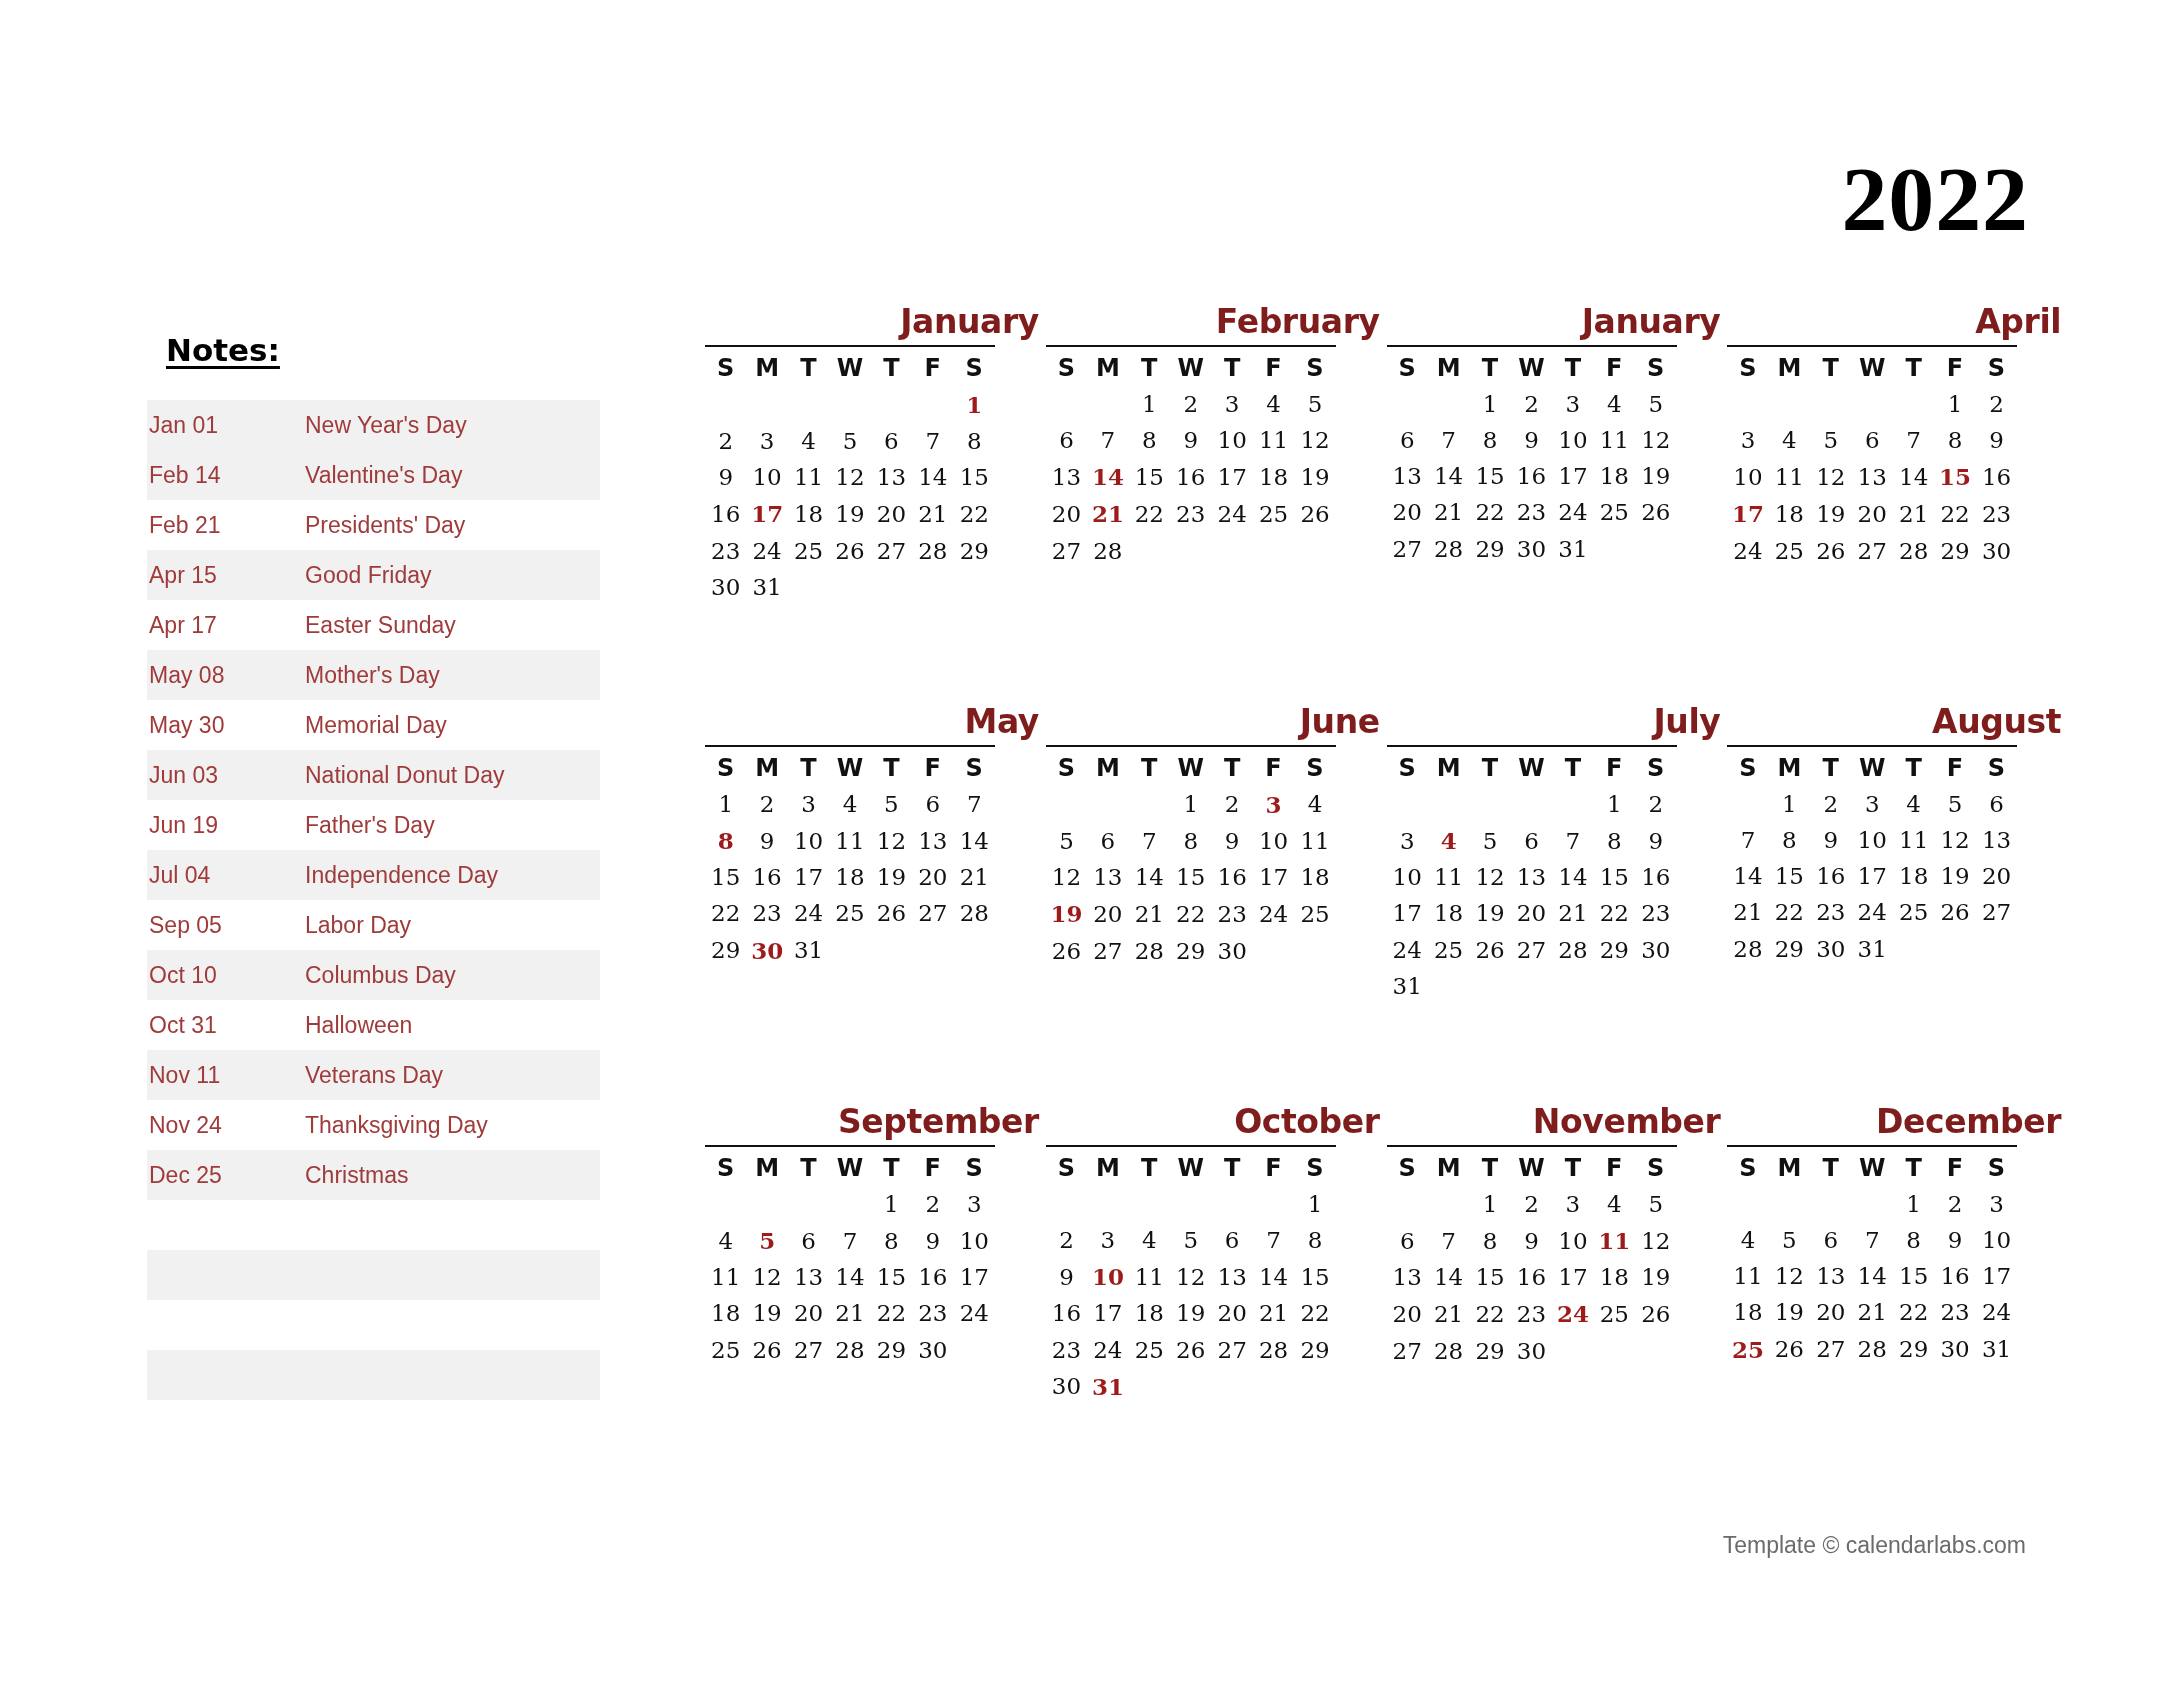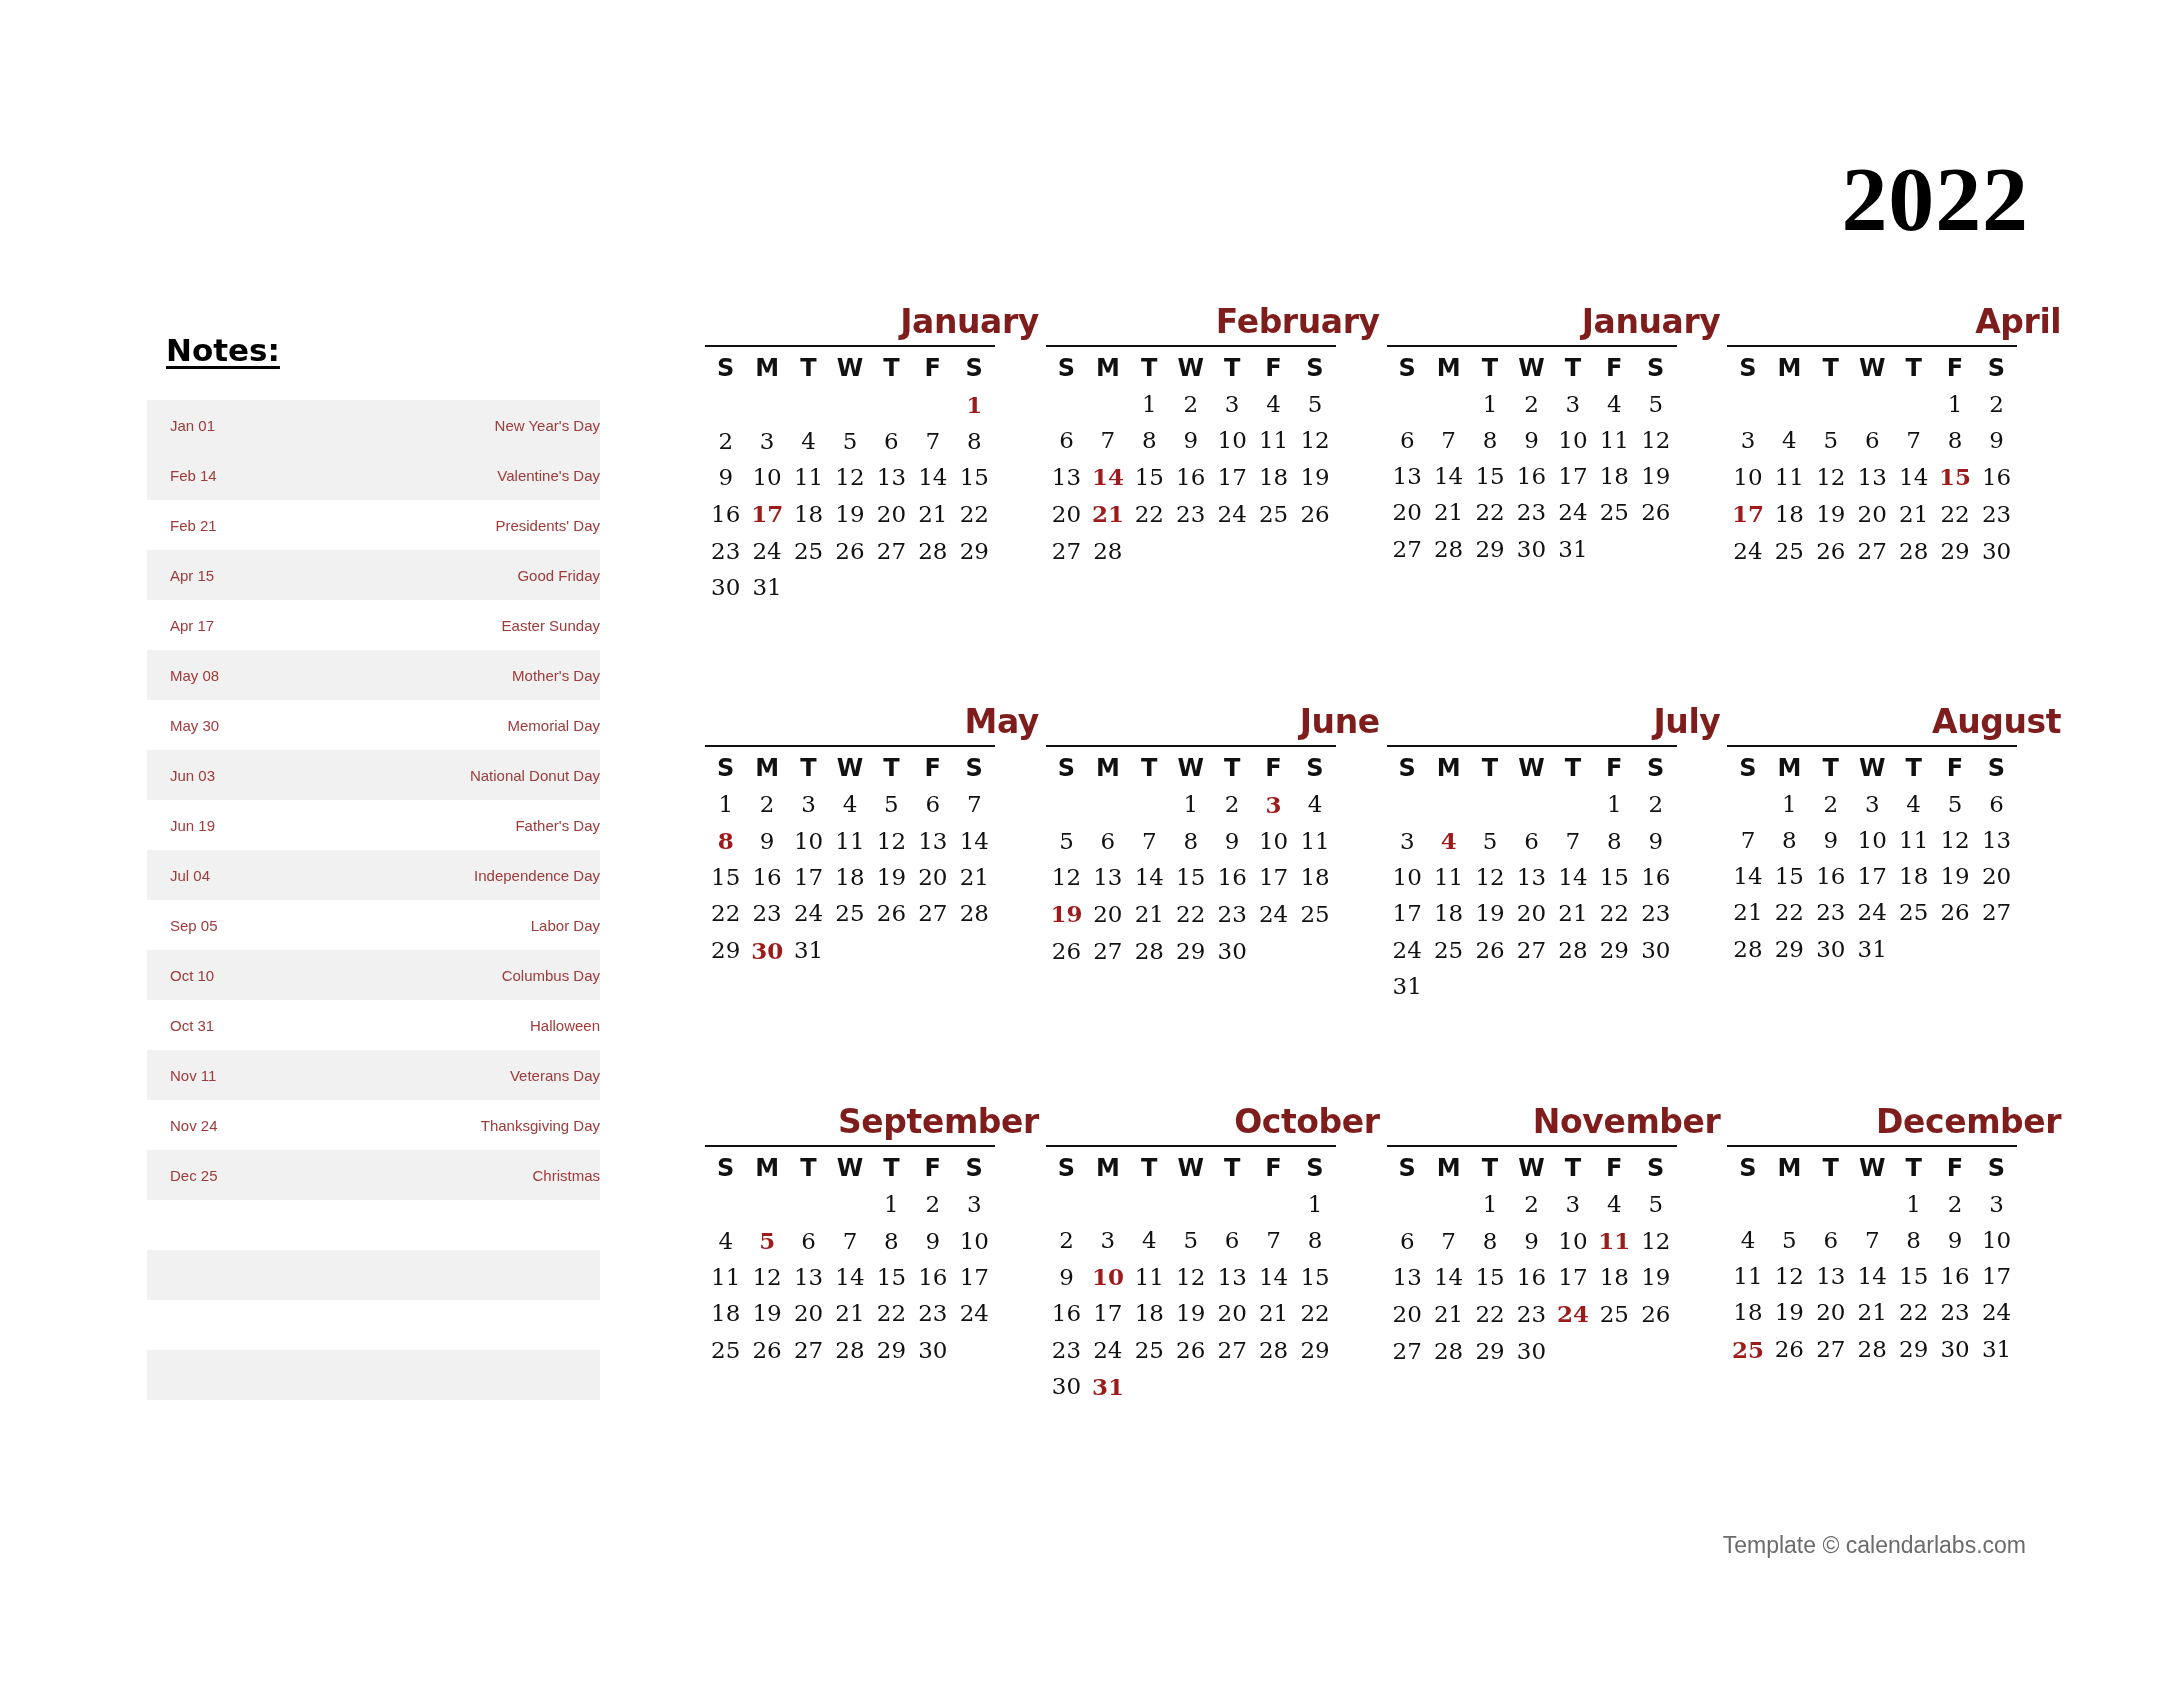--- a/index.html
+++ b/index.html
@@ -41,26 +41,26 @@
     text-underline-offset: 5.1px;
     margin-bottom: 32px;
     padding-left: 19px;
     font-family: "DejaVu Sans", sans-serif;
   }
   .note-row {
     display: flex;
     align-items: center;
     height: 50px;
     color: #a03b3b;
-    font-size: 15px;
-    padding-left: 23px;
+    font-size: 23px;
+    padding-left: 2px;
   }
   .note-row.striped { background: #f1f1f1; }
   .note-date { width: 156px; flex: 0 0 156px; }
-  .note-name { flex: 1 1 auto; text-align: right; }
+  .note-name { flex: 1 1 auto; }
 
   
   #calendar-area {
     position: absolute;
     left: 705px;
     top: 305px;
     width: 1363px;
   }
   .month-row {
     display: flex;

